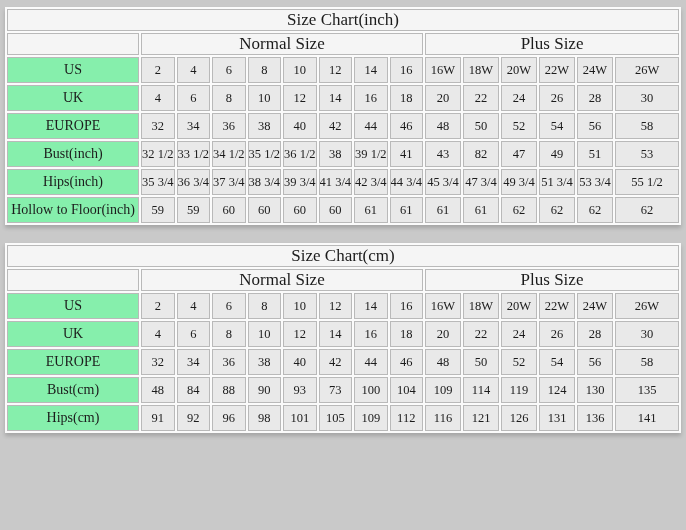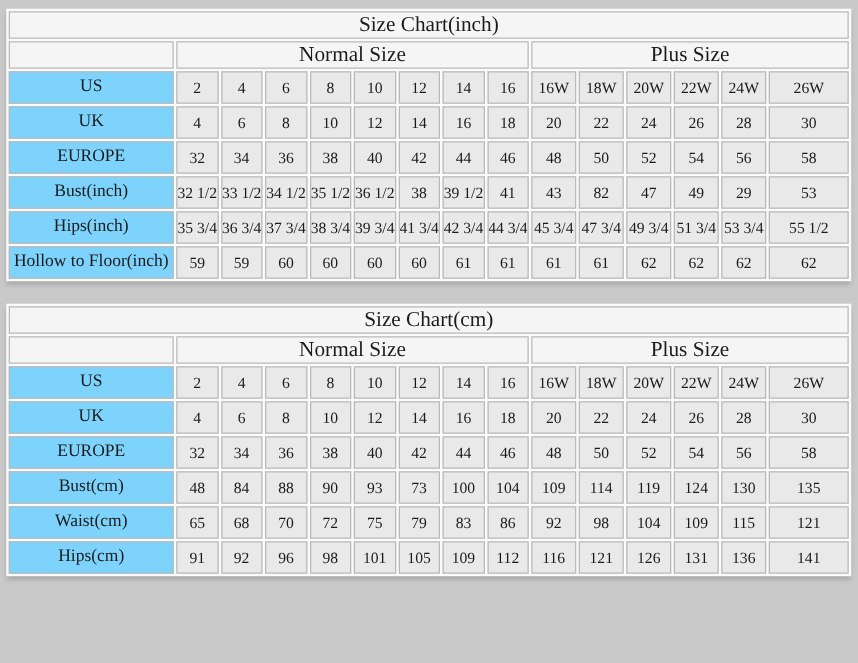--- a/index.html
+++ b/index.html
@@ -42,21 +42,21 @@
     background: #f5f5f5;
     font-size: 17px;
   }
   td.band-cell, td.corner-cell {
     height: 21px;
     background: #f5f5f5;
     font-size: 17px;
   }
   td.label-cell {
     height: 26px;
-    background: #7dd3fc;
+    background: #86efac;
     font-size: 14px;
   }
   td.data-cell {
     height: 26px;
     background: #e9e9e9;
     font-size: 12.5px;
   }
   col.c-label { width: 132px; }
   col.c-normal { width: 33.5px; }
   col.c-plus { width: 36px; }
@@ -154,21 +154,21 @@
           <td class="data-cell">34 1/2</td>
           <td class="data-cell">35 1/2</td>
           <td class="data-cell">36 1/2</td>
           <td class="data-cell">38</td>
           <td class="data-cell">39 1/2</td>
           <td class="data-cell">41</td>
           <td class="data-cell">43</td>
           <td class="data-cell">82</td>
           <td class="data-cell">47</td>
           <td class="data-cell">49</td>
-          <td class="data-cell">29</td>
+          <td class="data-cell">51</td>
           <td class="data-cell">53</td>
         </tr>
         <tr>
           <td class="label-cell">Hips(inch)</td>
           <td class="data-cell">35 3/4</td>
           <td class="data-cell">36 3/4</td>
           <td class="data-cell">37 3/4</td>
           <td class="data-cell">38 3/4</td>
           <td class="data-cell">39 3/4</td>
           <td class="data-cell">41 3/4</td>
@@ -292,37 +292,20 @@
           <td class="data-cell">100</td>
           <td class="data-cell">104</td>
           <td class="data-cell">109</td>
           <td class="data-cell">114</td>
           <td class="data-cell">119</td>
           <td class="data-cell">124</td>
           <td class="data-cell">130</td>
           <td class="data-cell">135</td>
         </tr>
         <tr>
-          <td class="label-cell">Waist(cm)</td>
-          <td class="data-cell">65</td>
-          <td class="data-cell">68</td>
-          <td class="data-cell">70</td>
-          <td class="data-cell">72</td>
-          <td class="data-cell">75</td>
-          <td class="data-cell">79</td>
-          <td class="data-cell">83</td>
-          <td class="data-cell">86</td>
-          <td class="data-cell">92</td>
-          <td class="data-cell">98</td>
-          <td class="data-cell">104</td>
-          <td class="data-cell">109</td>
-          <td class="data-cell">115</td>
-          <td class="data-cell">121</td>
-        </tr>
-        <tr>
           <td class="label-cell">Hips(cm)</td>
           <td class="data-cell">91</td>
           <td class="data-cell">92</td>
           <td class="data-cell">96</td>
           <td class="data-cell">98</td>
           <td class="data-cell">101</td>
           <td class="data-cell">105</td>
           <td class="data-cell">109</td>
           <td class="data-cell">112</td>
           <td class="data-cell">116</td>

